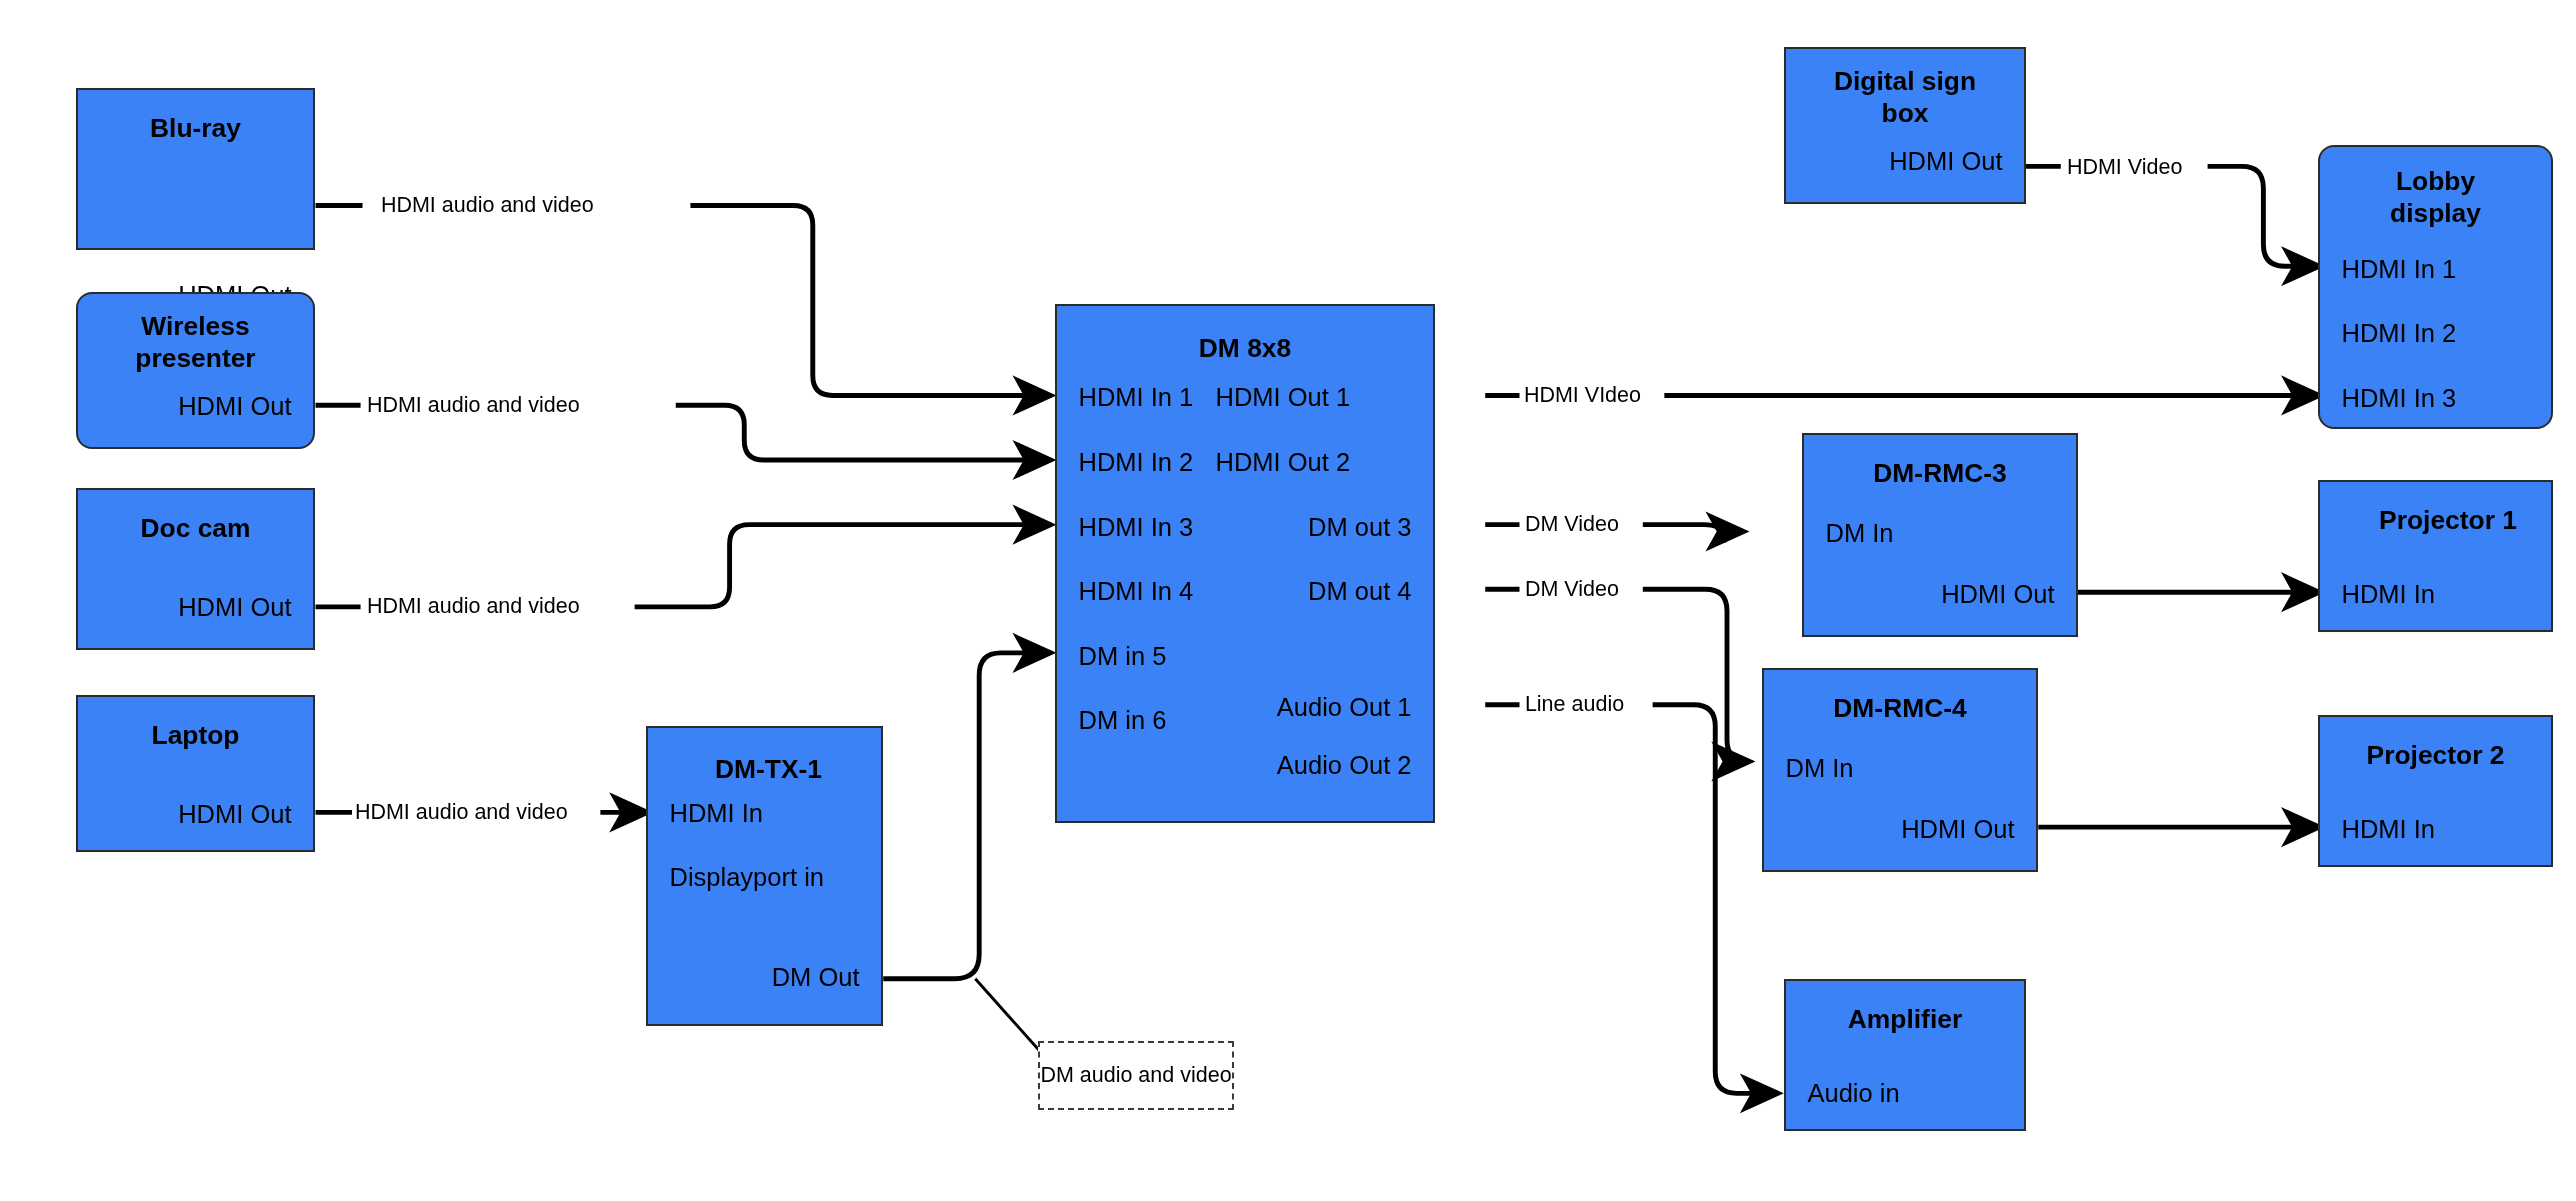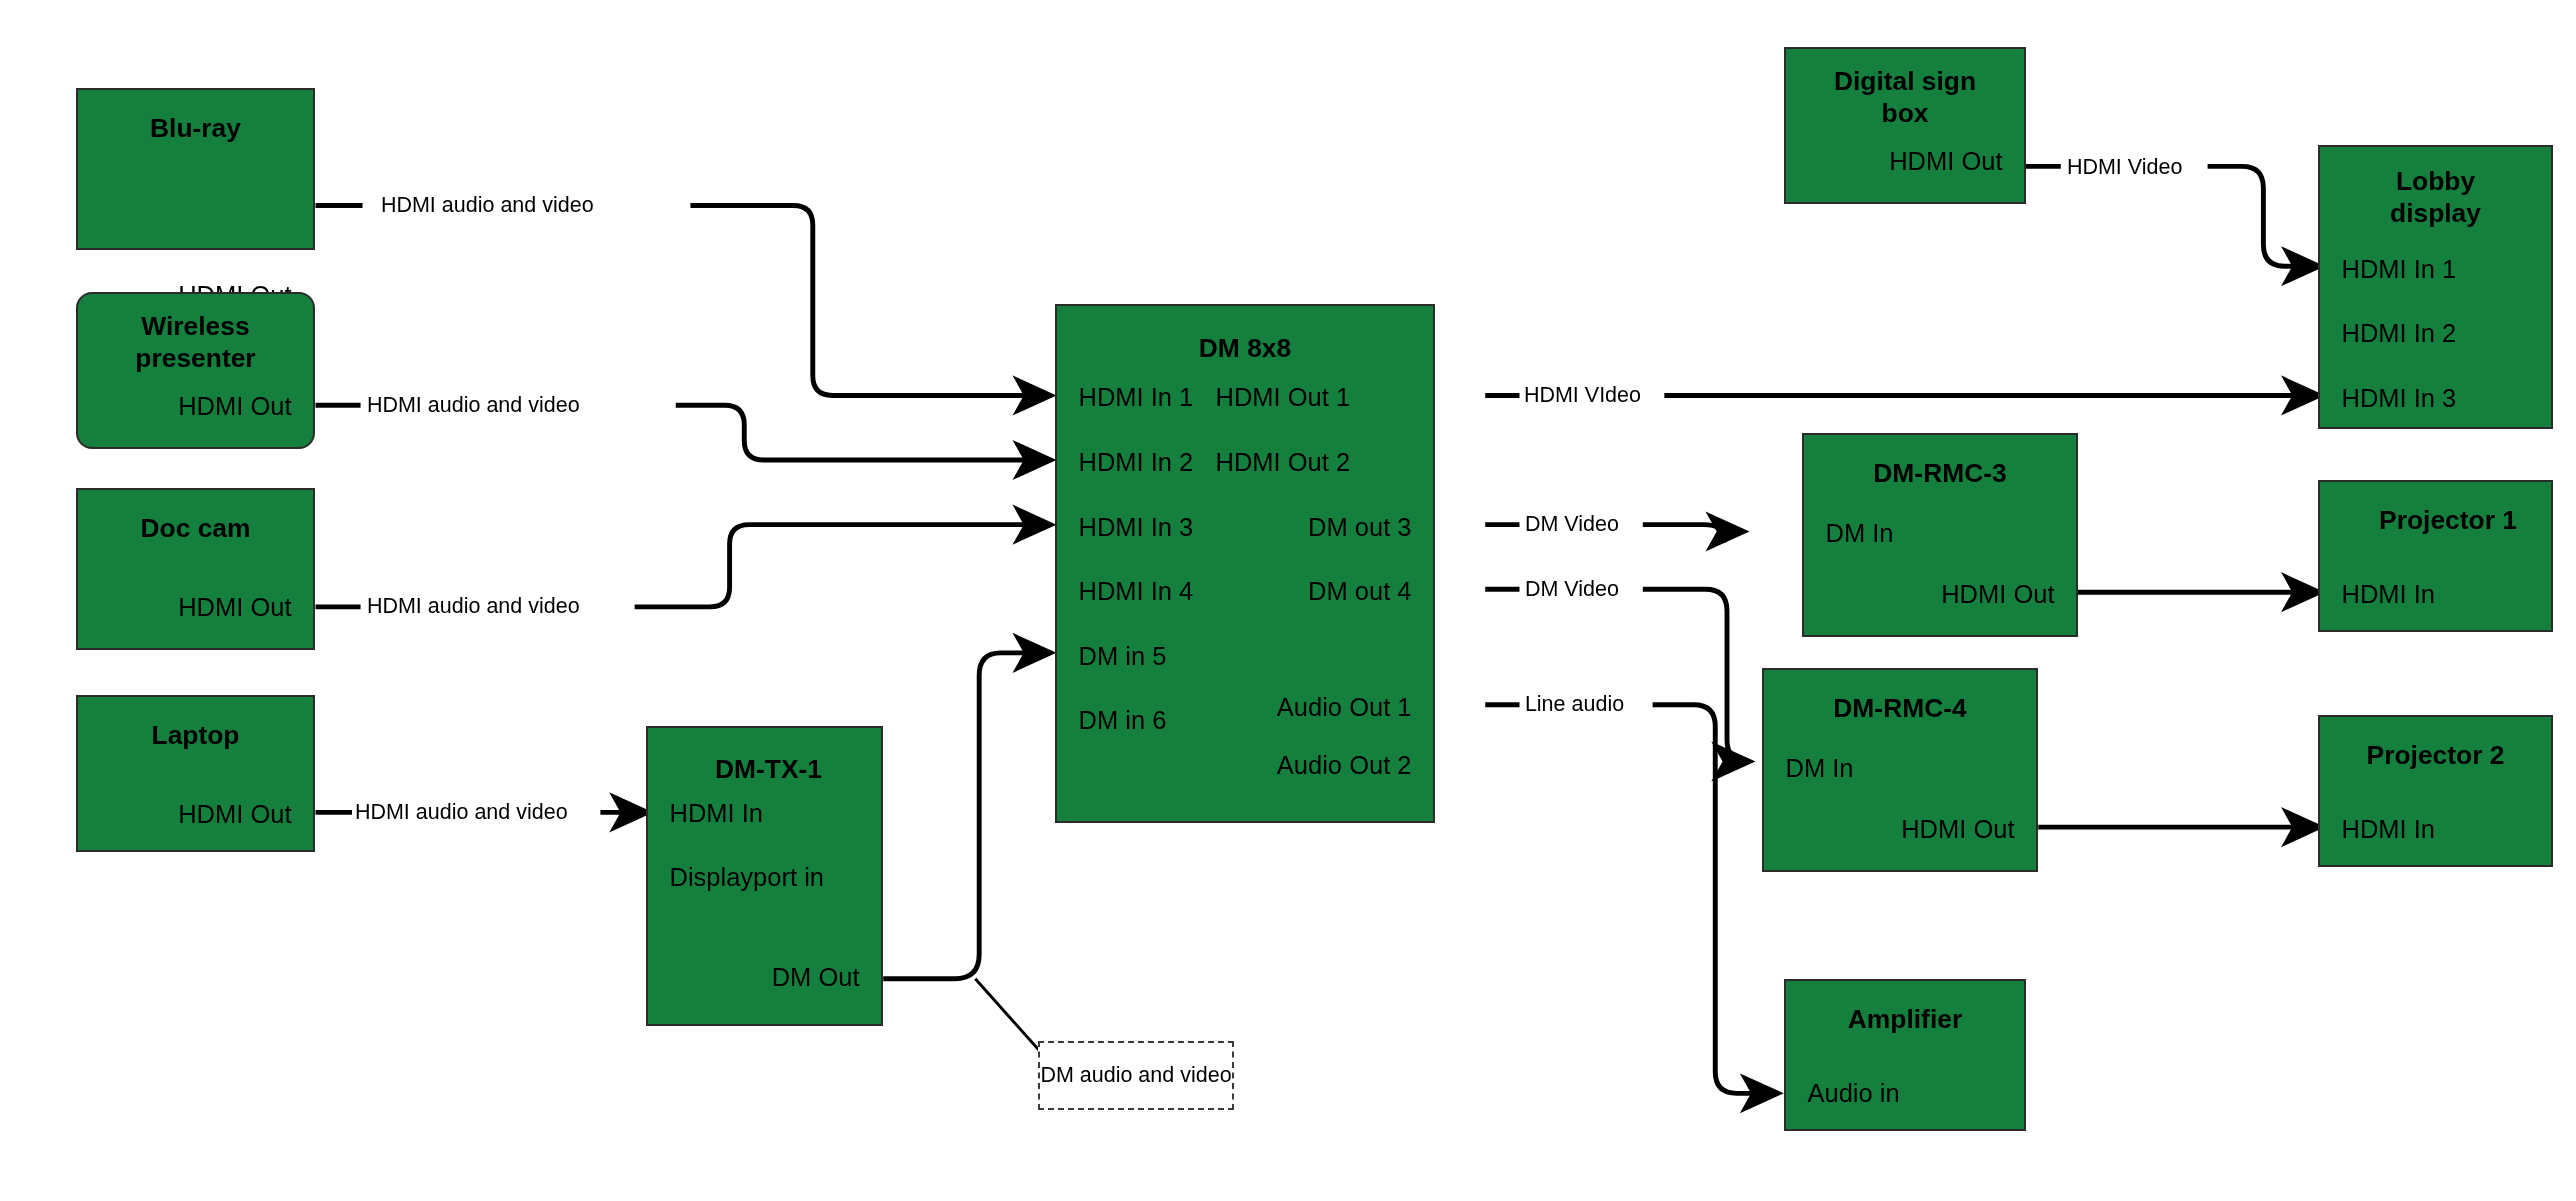--- a/index.html
+++ b/index.html
@@ -5,21 +5,21 @@
   html,body{margin:0;padding:0;background:#ffffff;}
   body{
     width:2576px;height:1201px;overflow:hidden;
     font-family:"Liberation Sans","DejaVu Sans",sans-serif;
     color:#000000;
   }
   #stage{position:relative;width:2576px;height:1201px;background:#fff;}
   svg#wires{position:absolute;left:0;top:0;width:2576px;height:1201px;overflow:visible;}
   .node{
     position:absolute;box-sizing:border-box;
-    background:#15803d;border:2.9px solid #2b2b2b;
+    background:#3b82f6;border:2.9px solid #2b2b2b;
   }
   .node .title{
     position:absolute;left:0;right:0;text-align:center;
     font-weight:bold;font-size:26.4px;line-height:32px;
   }
   .port{
     position:absolute;font-size:25.5px;line-height:29px;white-space:nowrap;
     font-weight:normal;
   }
   .port.l{left:21.5px;text-align:left;}
@@ -149,21 +149,21 @@
     <div class="port r" style="top:387px;">Audio Out 1</div>
     <div class="port r" style="top:445px;">Audio Out 2</div>
   </div>
 
   <div class="node" style="left:1784px;top:47px;width:242px;height:157px;">
     <div class="title" style="top:15.7px;">Digital sign</div>
     <div class="title" style="top:48px;">box</div>
     <div class="port r" style="top:98px;">HDMI Out</div>
   </div>
 
-  <div class="node" style="left:2318px;top:145px;width:235px;height:284px;">
+  <div class="node" style="left:2318px;top:145px;width:235px;height:284px;border-radius:16px;">
     <div class="title" style="top:17.6px;">Lobby</div>
     <div class="title" style="top:50px;">display</div>
     <div class="port l" style="top:108px;">HDMI In 1</div>
     <div class="port l" style="top:172px;">HDMI In 2</div>
     <div class="port l" style="top:237px;">HDMI In 3</div>
   </div>
 
   <div class="node" style="left:1762px;top:433px;width:276px;height:204px;margin-left:40px;">
     <div class="title" style="top:21.5px;">DM-RMC-3</div>
     <div class="port l" style="top:84px;">DM In</div>

